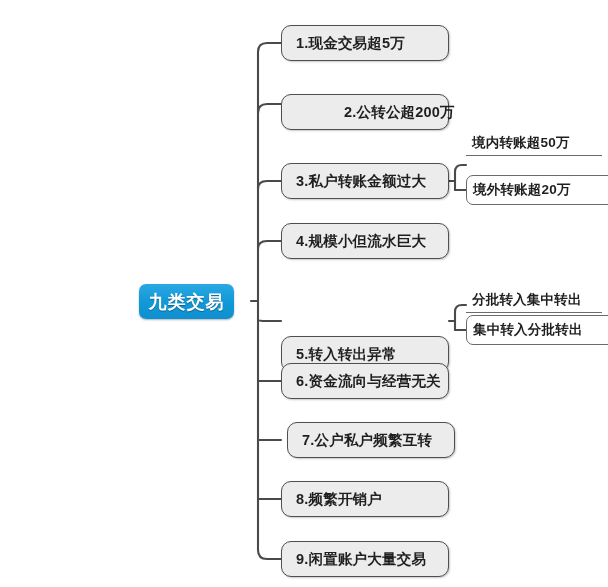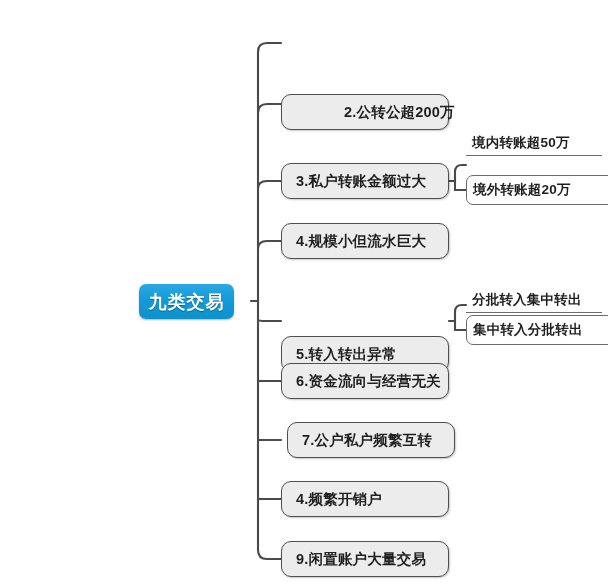--- a/index.html
+++ b/index.html
@@ -149,20 +149,23 @@
       <path d="M455 312 L455 330"></path>
       <path d="M455 312 Q455 305 462 305 L466 305"></path>
       <path d="M455 330 L466 330"></path>
     </g>
   </svg>
 
   <div class="root-node">
     <span class="root-label">九类交易</span>
   </div>
 
+  <div class="branch-node" style="top:25px;">
+    <span class="branch-label">1.现金交易超5万</span>
+  </div>
 
   <div class="branch-node" style="top:94px;padding-left:48px;">
     <span class="branch-label">2.公转公超200万</span>
   </div>
 
   <div class="branch-node" style="top:163px;">
     <span class="branch-label">3.私户转账金额过大</span>
   </div>
   <div class="sub-item-open" style="top:130px;text-align:right;">
     <span class="sub-label">境内转账超50万</span>
@@ -187,20 +190,20 @@
 
   <div class="branch-node" style="top:363px;">
     <span class="branch-label">6.资金流向与经营无关</span>
   </div>
 
   <div class="branch-node" style="top:422px;margin-left:6px;">
     <span class="branch-label">7.公户私户频繁互转</span>
   </div>
 
   <div class="branch-node" style="top:481px;">
-    <span class="branch-label">4.频繁开销户</span>
+    <span class="branch-label">8.频繁开销户</span>
   </div>
 
   <div class="branch-node" style="top:541px;">
     <span class="branch-label">9.闲置账户大量交易</span>
   </div>
 
 </div>
 
 </body></html>

